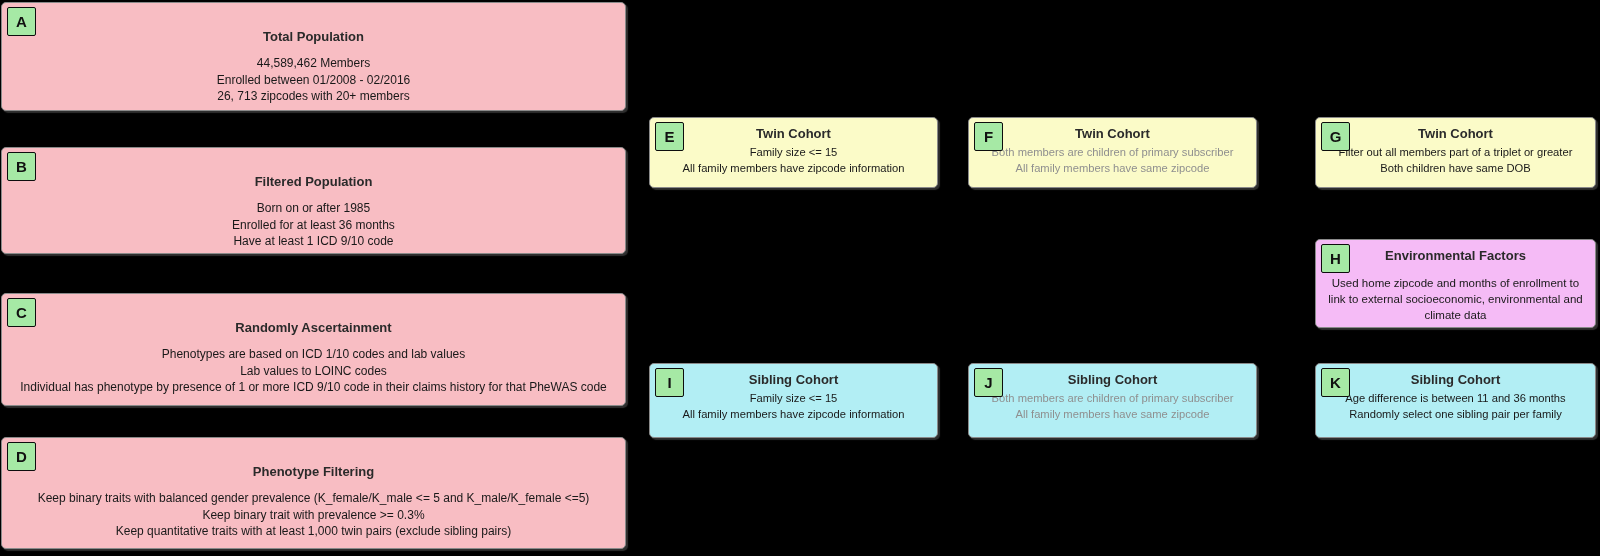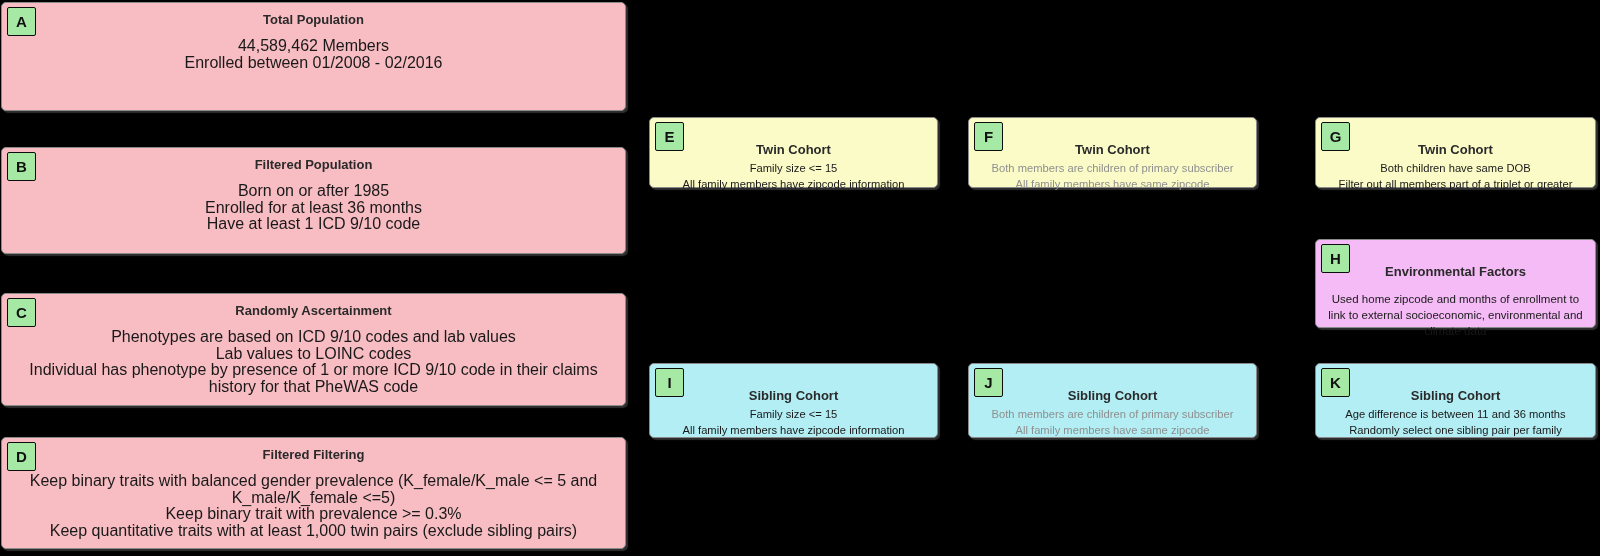--- a/index.html
+++ b/index.html
@@ -22,71 +22,72 @@
   .tag {
     position:absolute; left:5px; top:4px;
     width:29px; height:29px;
     background:#a6e9a5;
     border:1.5px solid #0d0d0d;
     border-radius:2px;
     display:flex; align-items:center; justify-content:center;
     font-size:15px; font-weight:bold; color:#111;
   }
 
-  .title { padding-top:9px; font-weight:bold; font-size:13px; color:#2a2a2a; }
+  .title { padding-top:26px; font-weight:bold; font-size:13px; color:#2a2a2a; }
   .lines { margin-top:11px; }
-  .line  { font-size:16px; line-height:16.5px; color:#191919; padding:0 10px; }
+  .line  { font-size:12px; line-height:16.5px; color:#191919; padding:0 10px; }
   .line.muted { color:#8f8f8f; }
 
-  .small .title { padding-top:24px; }
+  .small .title { padding-top:8px; }
   .small .lines { margin-top:4px; }
   .small .line  { font-size:11.2px; line-height:15.5px; padding:0 3px; }
 
   .para {
     font-size:11.5px; line-height:16px; color:#191919;
     padding:0 7px; margin-top:12px;
   }
 </style>
 </head>
 <body>
 
 <div class="canvas">
 
   <div class="box pink" style="left:1px; top:2px; width:625px; height:109px;">
     <div class="tag">A</div>
     <div class="title">Total Population</div>
     <div class="lines">
       <div class="line">44,589,462 Members</div>
       <div class="line">Enrolled between 01/2008 - 02/2016</div>
+      <div class="line">26, 713 zipcodes with 20+ members</div>
     </div>
   </div>
 
   <div class="box pink" style="left:1px; top:147px; width:625px; height:107px;">
     <div class="tag">B</div>
     <div class="title">Filtered Population</div>
     <div class="lines">
       <div class="line">Born on or after 1985</div>
       <div class="line">Enrolled for at least 36 months</div>
       <div class="line">Have at least 1 ICD 9/10 code</div>
     </div>
   </div>
 
   <div class="box pink" style="left:1px; top:293px; width:625px; height:113px;">
     <div class="tag">C</div>
     <div class="title">Randomly Ascertainment</div>
     <div class="lines">
-      <div class="line">Phenotypes are based on ICD 9/10 codes and lab values</div>
+      <div class="line">Phenotypes are based on ICD 1/10 codes and lab values</div>
       <div class="line">Lab values to LOINC codes</div>
       <div class="line">Individual has phenotype by presence of 1 or more ICD 9/10 code in their claims history for that PheWAS code</div>
     </div>
   </div>
 
   <div class="box pink" style="left:1px; top:437px; width:625px; height:112px;">
     <div class="tag">D</div>
-    <div class="title">Filtered Filtering</div>
+    <div class="title">Phenotype Filtering</div>
     <div class="lines">
       <div class="line">Keep binary traits with balanced gender prevalence (K_female/K_male &lt;= 5 and K_male/K_female &lt;=5)</div>
       <div class="line">Keep binary trait with prevalence &gt;= 0.3%</div>
       <div class="line">Keep quantitative traits with at least 1,000 twin pairs (exclude sibling pairs)</div>
     </div>
   </div>
 
   <div class="box yellow small" style="left:649px; top:117px; width:289px; height:71px;">
     <div class="tag">E</div>
     <div class="title">Twin Cohort</div>
@@ -102,22 +103,22 @@
     <div class="lines">
       <div class="line muted">Both members are children of primary subscriber</div>
       <div class="line muted">All family members have same zipcode</div>
     </div>
   </div>
 
   <div class="box yellow small" style="left:1315px; top:117px; width:281px; height:71px;">
     <div class="tag">G</div>
     <div class="title">Twin Cohort</div>
     <div class="lines">
+      <div class="line">Filter out all members part of a triplet or greater</div>
       <div class="line">Both children have same DOB</div>
-      <div class="line">Filter out all members part of a triplet or greater</div>
     </div>
   </div>
 
   <div class="box violet small" style="left:1315px; top:239px; width:281px; height:89px;">
     <div class="tag">H</div>
     <div class="title">Environmental Factors</div>
     <div class="para">Used home zipcode and months of enrollment to link to external socioeconomic, environmental and climate data</div>
   </div>
 
   <div class="box cyan small" style="left:649px; top:363px; width:289px; height:75px;">

